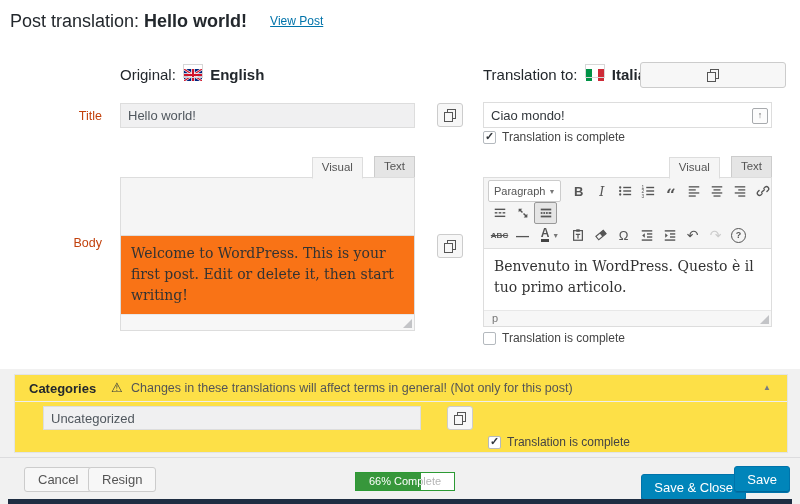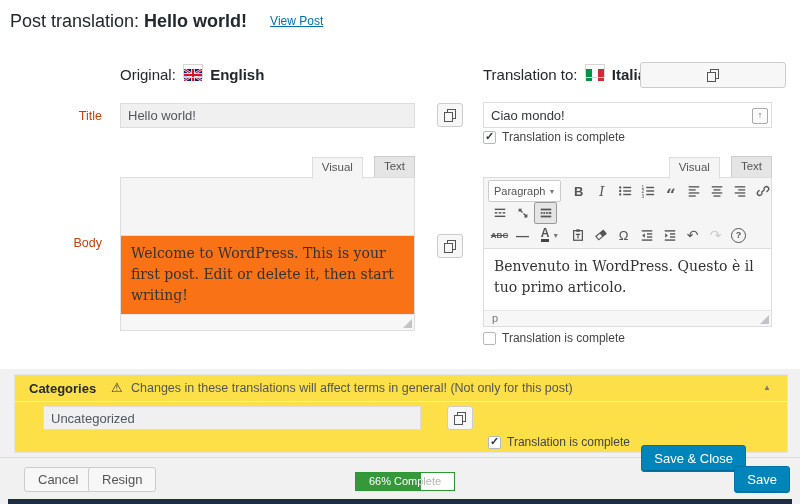--- a/index.html
+++ b/index.html
@@ -338,16 +338,16 @@
 <button class="abs btn btn-secondary" style="left:24px;top:467px;">Cancel</button>
 <button class="abs btn btn-secondary" style="left:88px;top:467px;">Resign</button>
 
 <div class="abs progress">
   <span class="p-label back">66% Complete</span>
   <div class="p-fill" style="width: 66%;">
     <span class="p-label">66% Complete</span>
   </div>
 </div>
 
-<button class="abs btn btn-primary" style="right:54px;top:445px;">Save &amp; Close</button>
+<button class="abs btn btn-primary" style="right:54px;top:474px;">Save &amp; Close</button>
 <button class="abs btn btn-primary" style="right:10px;top:466px;">Save</button>
 
 <div class="abs admin-strip"></div>
 
 </body></html>

